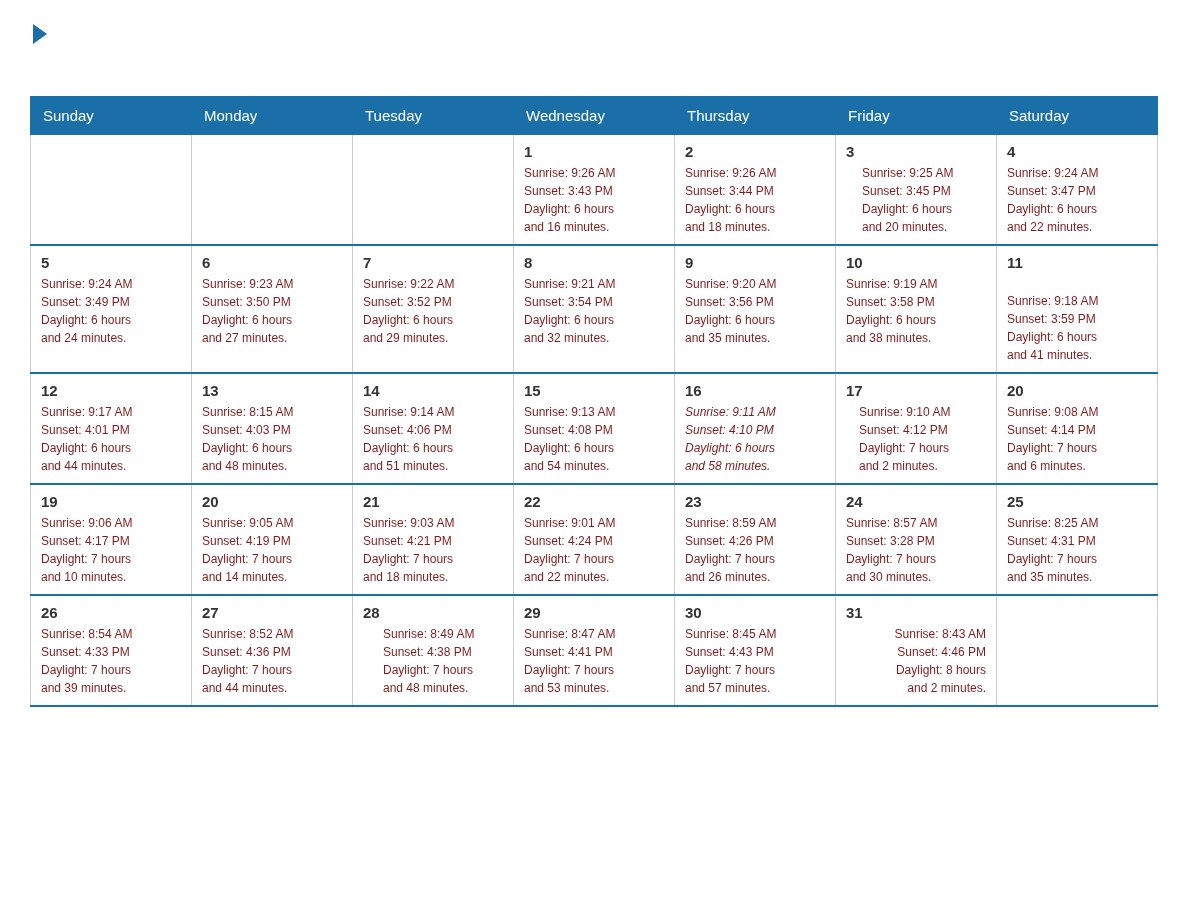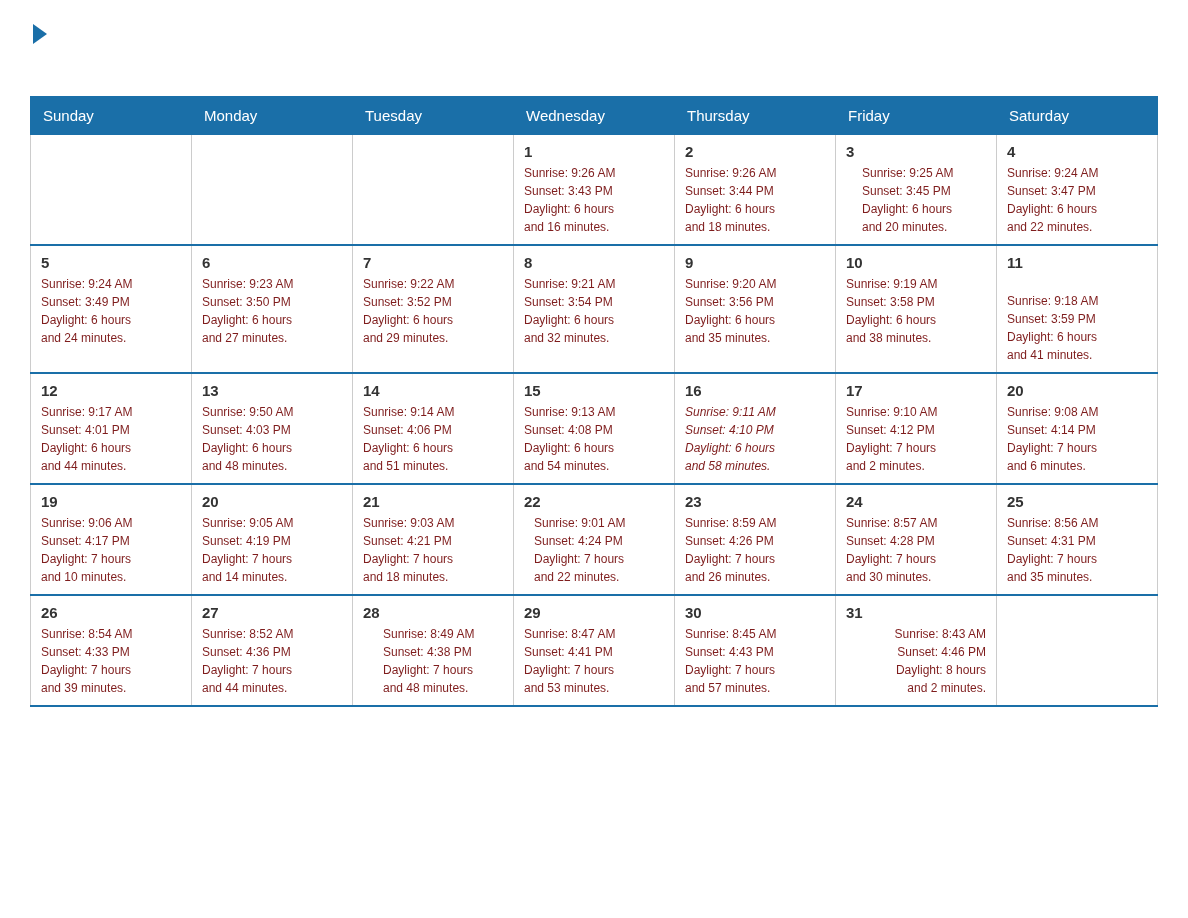--- a/index.html
+++ b/index.html
@@ -218,21 +218,21 @@
       <tr>
         <td>
           <div class="day-number">12</div>
           <div class="day-info" style="white-space: pre-line;">Sunrise: 9:17 AM
 Sunset: 4:01 PM
 Daylight: 6 hours
 and 44 minutes.</div>
         </td>
         <td>
           <div class="day-number">13</div>
-          <div class="day-info" style="white-space: pre-line;">Sunrise: 9:50 AM
+          <div class="day-info" style="white-space: pre-line;">Sunrise: 8:15 AM
 Sunset: 4:03 PM
 Daylight: 6 hours
 and 48 minutes.</div>
         </td>
         <td>
           <div class="day-number">14</div>
           <div class="day-info" style="white-space: pre-line;">Sunrise: 9:14 AM
 Sunset: 4:06 PM
 Daylight: 6 hours
 and 51 minutes.</div>
@@ -246,21 +246,21 @@
         </td>
         <td>
           <div class="day-number">16</div>
           <div class="day-info" style="white-space: pre-line; font-style: italic;">Sunrise: 9:11 AM
 Sunset: 4:10 PM
 Daylight: 6 hours
 and 58 minutes.</div>
         </td>
         <td>
           <div class="day-number">17</div>
-          <div class="day-info" style="white-space: pre-line;">Sunrise: 9:10 AM
+          <div class="day-info" style="white-space: pre-line; margin-left: 13px;">Sunrise: 9:10 AM
 Sunset: 4:12 PM
 Daylight: 7 hours
 and 2 minutes.</div>
         </td>
         <td>
           <div class="day-number">20</div>
           <div class="day-info" style="white-space: pre-line;">Sunrise: 9:08 AM
 Sunset: 4:14 PM
 Daylight: 7 hours
 and 6 minutes.</div>
@@ -283,42 +283,42 @@
         </td>
         <td>
           <div class="day-number">21</div>
           <div class="day-info" style="white-space: pre-line;">Sunrise: 9:03 AM
 Sunset: 4:21 PM
 Daylight: 7 hours
 and 18 minutes.</div>
         </td>
         <td>
           <div class="day-number">22</div>
-          <div class="day-info" style="white-space: pre-line; margin-left: 10px;">Sunrise: 9:01 AM
+          <div class="day-info" style="white-space: pre-line;">Sunrise: 9:01 AM
 Sunset: 4:24 PM
 Daylight: 7 hours
 and 22 minutes.</div>
         </td>
         <td>
           <div class="day-number">23</div>
           <div class="day-info" style="white-space: pre-line;">Sunrise: 8:59 AM
 Sunset: 4:26 PM
 Daylight: 7 hours
 and 26 minutes.</div>
         </td>
         <td>
           <div class="day-number">24</div>
           <div class="day-info" style="white-space: pre-line;">Sunrise: 8:57 AM
-Sunset: 4:28 PM
+Sunset: 3:28 PM
 Daylight: 7 hours
 and 30 minutes.</div>
         </td>
         <td>
           <div class="day-number">25</div>
-          <div class="day-info" style="white-space: pre-line;">Sunrise: 8:56 AM
+          <div class="day-info" style="white-space: pre-line;">Sunrise: 8:25 AM
 Sunset: 4:31 PM
 Daylight: 7 hours
 and 35 minutes.</div>
         </td>
       </tr>
       <tr>
         <td>
           <div class="day-number">26</div>
           <div class="day-info" style="white-space: pre-line;">Sunrise: 8:54 AM
 Sunset: 4:33 PM

